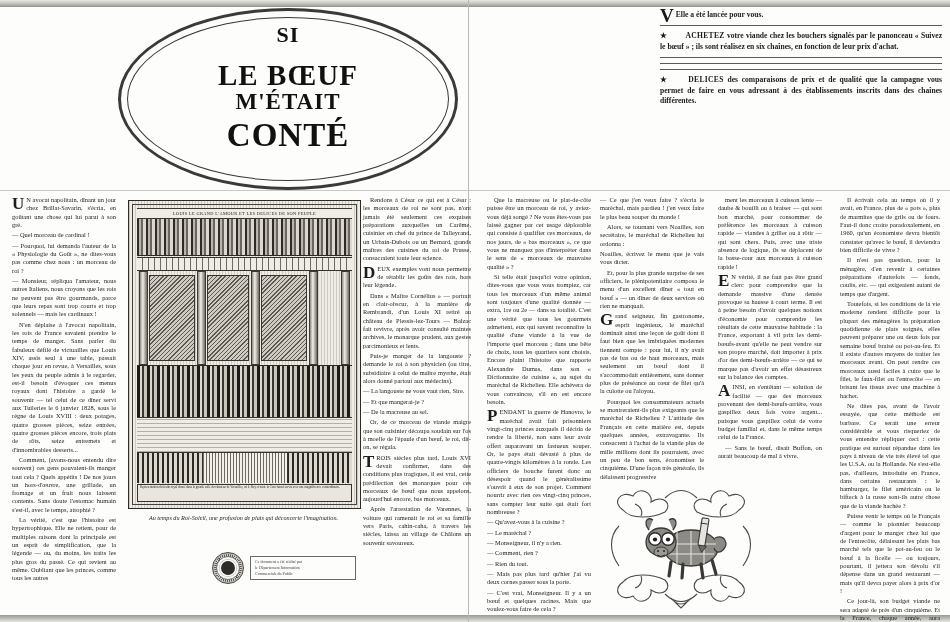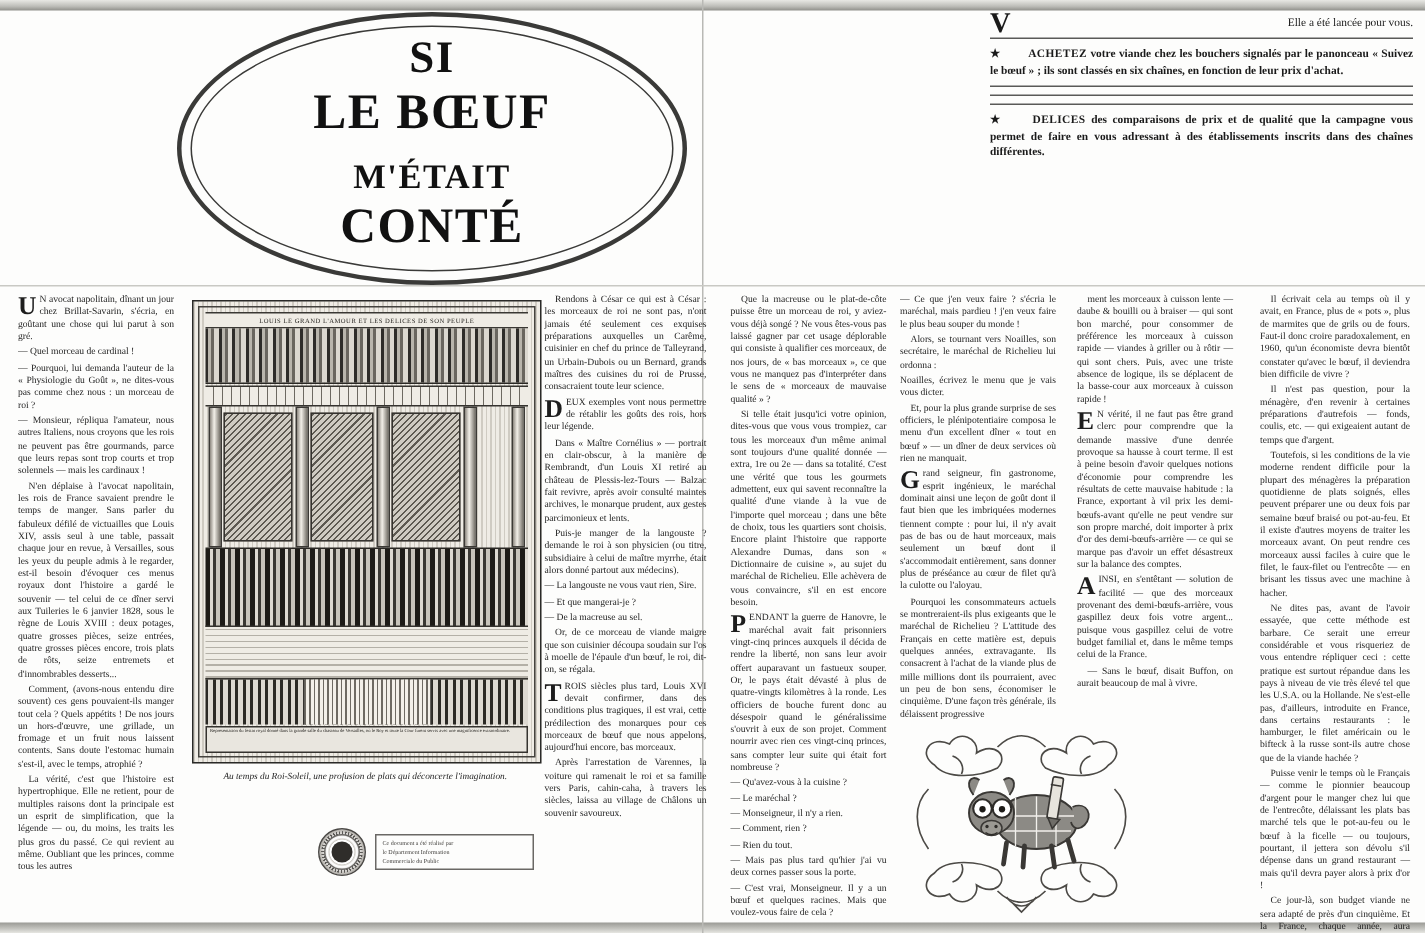--- a/index.html
+++ b/index.html
@@ -29,38 +29,38 @@
     position:absolute;left:9px;top:9px;right:9px;bottom:9px;
     border:1.6px solid #3a3a38;border-radius:50%;
   }
   .masthead-title{
     position:absolute;left:0;right:0;top:16px;text-align:center;
     font-family:"Liberation Serif", serif;
     font-weight:bold;color:#111;line-height:1.0;
     letter-spacing:1px;
   }
   .mt-line{display:block;}
-  .mt-1{font-size:30px;margin-bottom:5px;}
-  .mt-2{font-size:33px;margin-bottom:14px;}
+  .mt-1{font-size:22px;margin-bottom:15px;}
+  .mt-2{font-size:29px;margin-bottom:0;}
   .mt-3{font-size:23px;margin-bottom:6px;}
   .mt-4{font-size:33px;}
 
   
   .campaign{
     position:absolute;left:660px;top:8px;width:282px;
     font-size:7.6px;line-height:1.38;text-align:justify;
     font-weight:bold;
   }
   .campaign p{margin:0 0 2px 0;}
   .campaign .lede{text-align:justify;}
   .campaign .lede .dropcap{
     float:left;font-size:19px;line-height:14px;font-weight:bold;
     padding:1px 2px 0 0;font-family:"Liberation Serif",serif;
   }
-  .campaign .centered{text-align:right;font-weight:normal;}
+  .campaign .centered{text-align:left;font-weight:bold;}
   .rule{height:1px;background:#5a5a58;margin:5px 0 5px 0;}
   .kw{font-weight:bold;letter-spacing:0.3px;margin-left:16px;}
 
   
   .body-area{position:absolute;left:0;top:196px;right:0;bottom:12px;}
   .col{
     position:absolute;top:0;
     font-size:6.4px;line-height:1.30;text-align:justify;
     color:#1d1d1d;
   }
@@ -198,21 +198,21 @@
 
   <div class="campaign">
     <p class="lede">
       <span class="dropcap">V</span>
     </p>
     <p class="centered">Elle a été lancée pour vous.</p>
 
     <div class="rule"></div>
     <p>
       <span class="star">★</span>
-      <span class="kw">ACHETEZ</span><span> votre viande chez les bouchers signalés par le panonceau « Suivez le bœuf » ; ils sont classés en six chaînes, en fonction de leur prix d'achat.</span>
+      <span class="kw">ACHETEZ</span><span> votre viande chez les bouchers signalés par le panonceau « Suivez le bœuf » ; ils sont réalisez en six chaînes, en fonction de leur prix d'achat.</span>
     </p>
 
     <div class="rule"></div>
 
     <div class="rule"></div>
 
     <div class="rule"></div>
     <p>
       <span class="star">★</span>
       <span class="kw">DELICES</span><span> des comparaisons de prix et de qualité que la campagne vous permet de faire en vous adressant à des établissements inscrits dans des chaînes différentes.</span>

